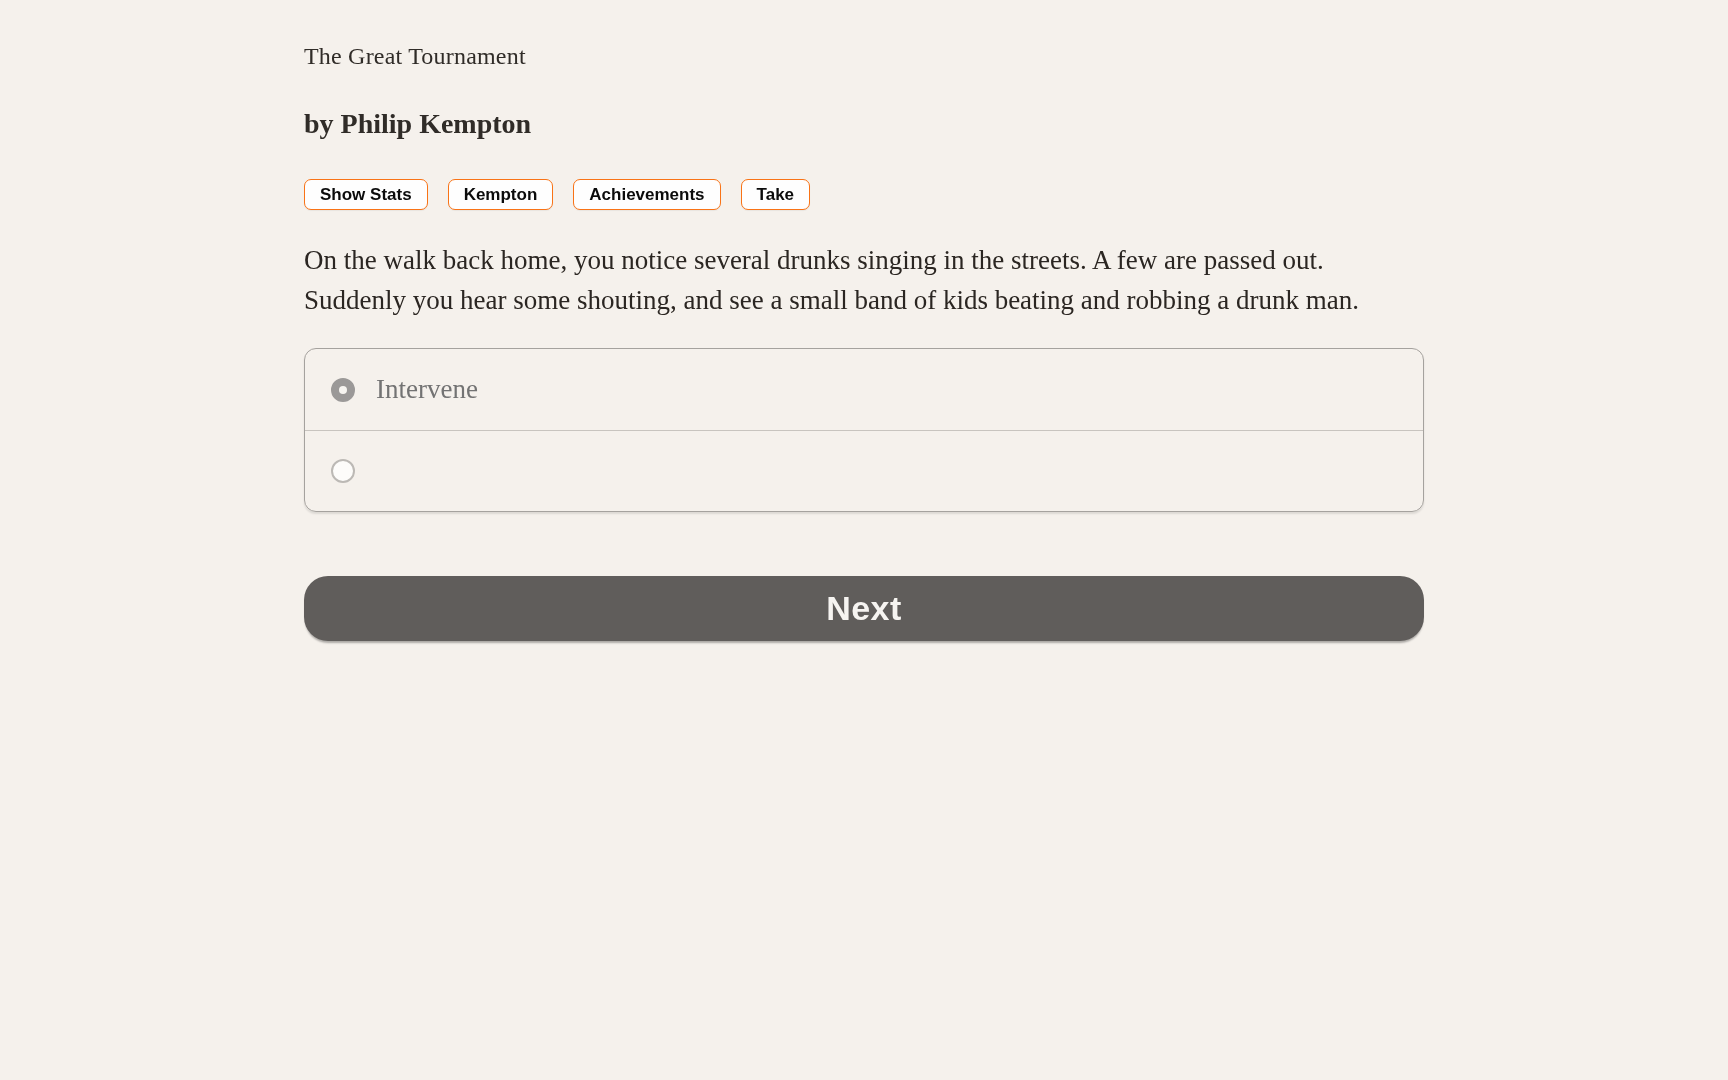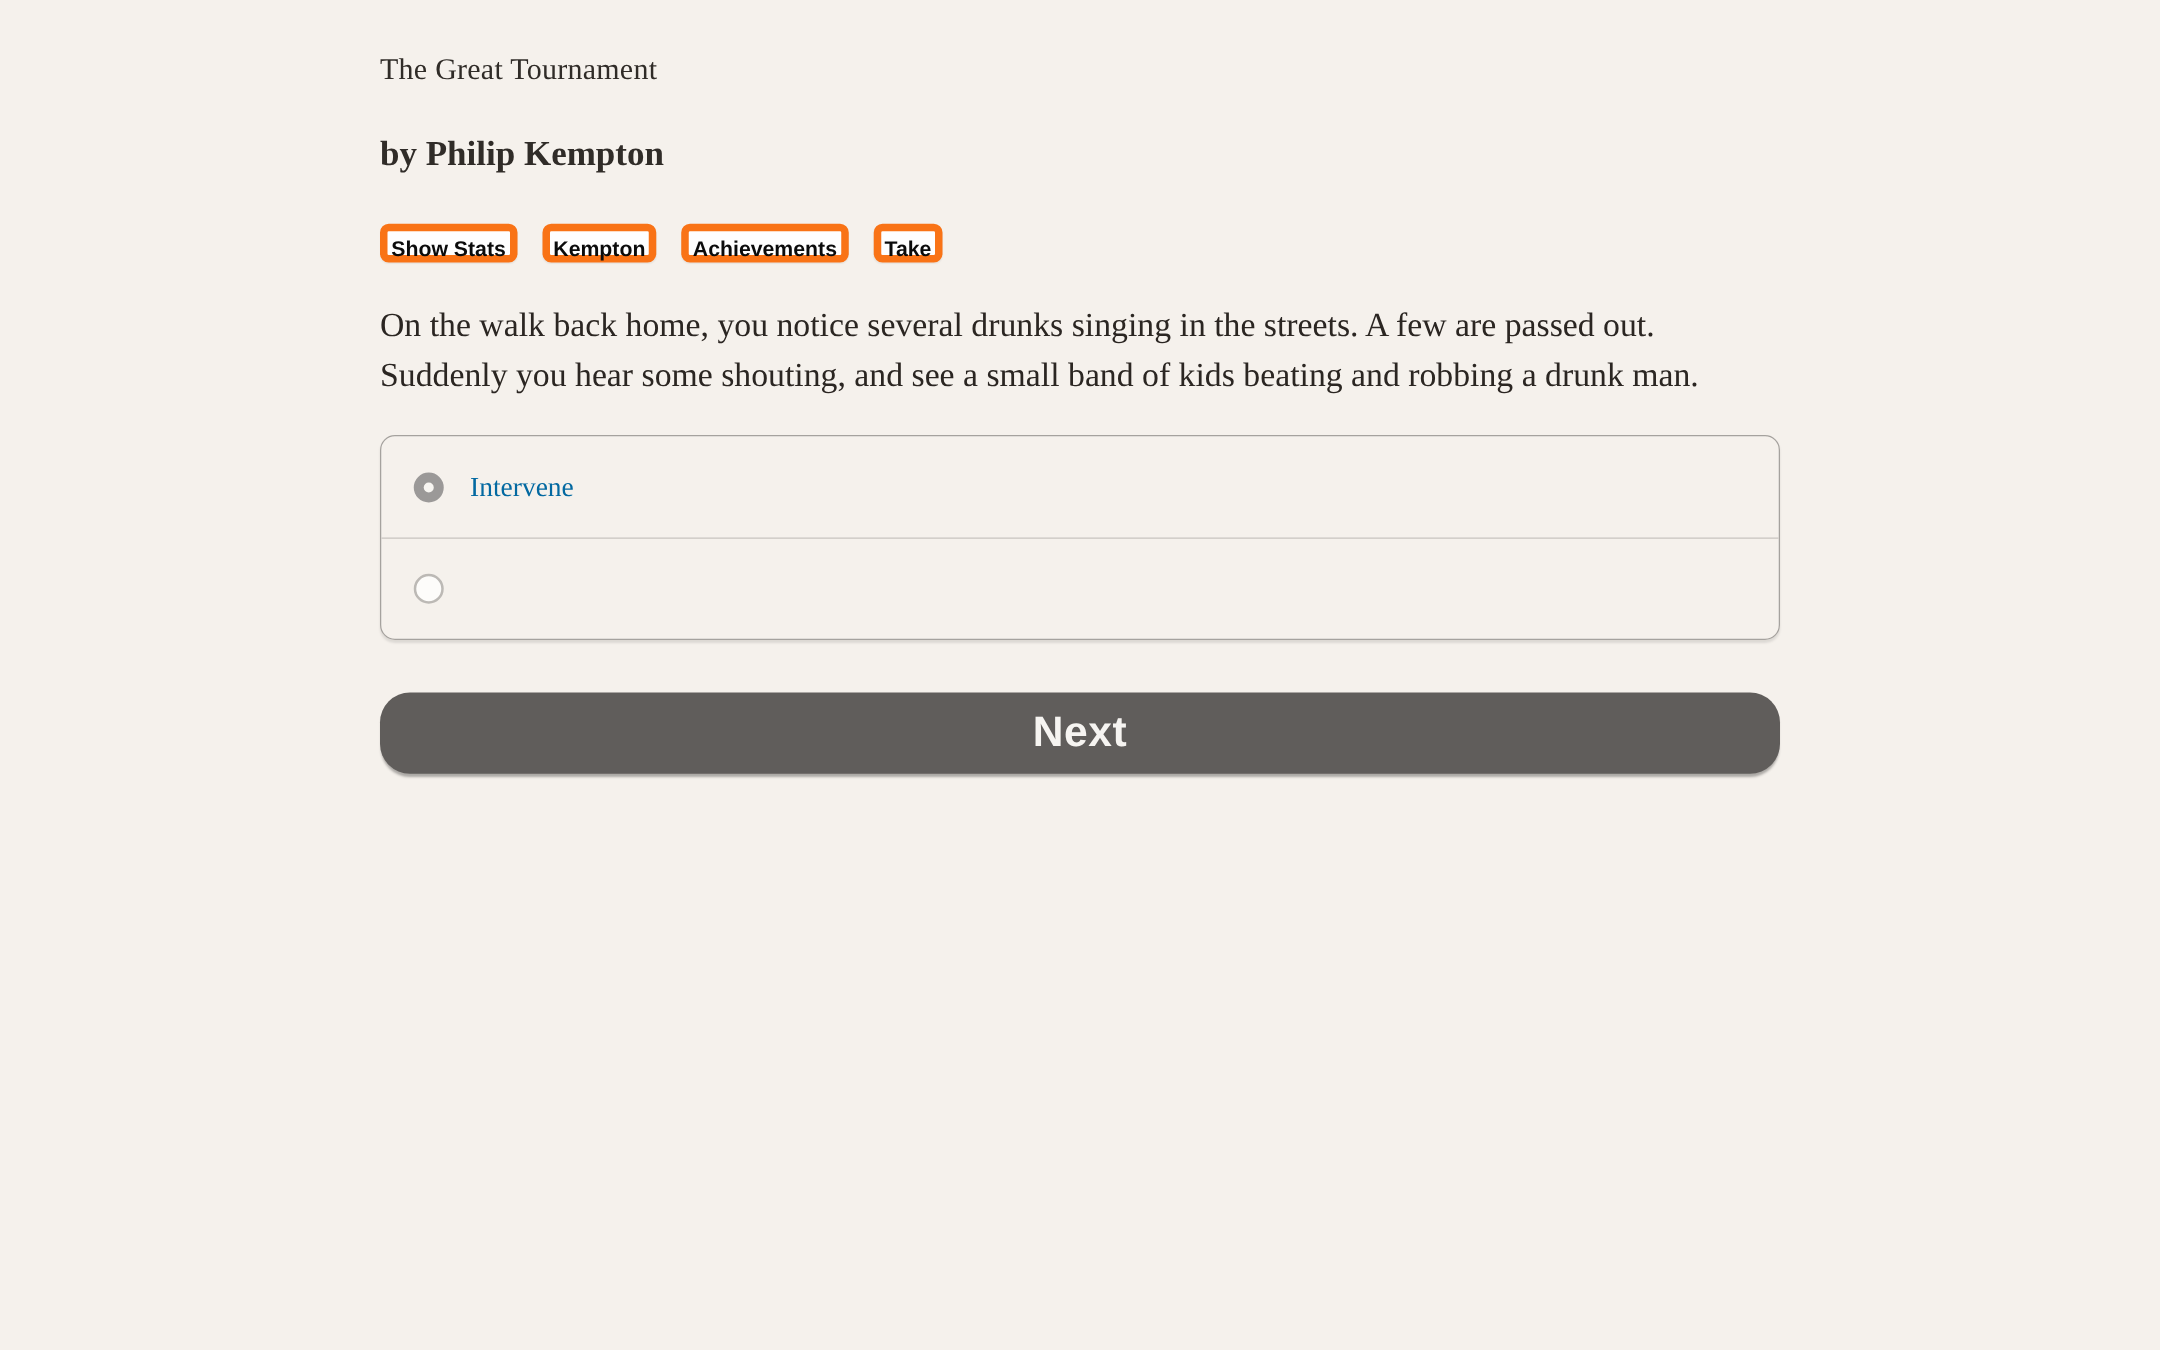--- a/index.html
+++ b/index.html
@@ -40,24 +40,24 @@
     gap: 20px;
     height: 32px;
     align-items: center;
   }
   .toolbar button {
     font-family: "Liberation Sans", sans-serif;
     font-size: 17px;
     font-weight: 600;
     color: #0b0b0b;
     background: #fefefe;
-    border: 6px solid #f97316;
+    border: 1px solid #f97316;
     border-radius: 7px;
     height: 31px;
-    padding: 0 3px;
+    padding: 0 15px;
     line-height: 29px;
     box-shadow: 0 1px 1px rgba(0,0,0,0.05);
     cursor: pointer;
   }
   p.story {
     margin: 30px 0 0 0;
     font-size: 27px;
     line-height: 40px;
     color: #2b2622;
     max-width: 1100px;
@@ -98,26 +98,26 @@
     left: 50%;
     top: 50%;
     width: 8px;
     height: 8px;
     margin: -4px 0 0 -4px;
     border-radius: 50%;
     background: #f7f5f1;
   }
   .choice-label {
     margin-left: 21px;
-    font-size: 22px;
-    color: #0369a1;
+    font-size: 27px;
+    color: #737373;
   }
   button.next {
     display: block;
-    margin-top: 42px;
+    margin-top: 64px;
     width: 100%;
     height: 65px;
     background: #605d5b;
     border: none;
     border-radius: 24px;
     color: #f6f4f1;
     font-family: "Liberation Sans", sans-serif;
     font-size: 34px;
     font-weight: 700;
     letter-spacing: 0.5px;

